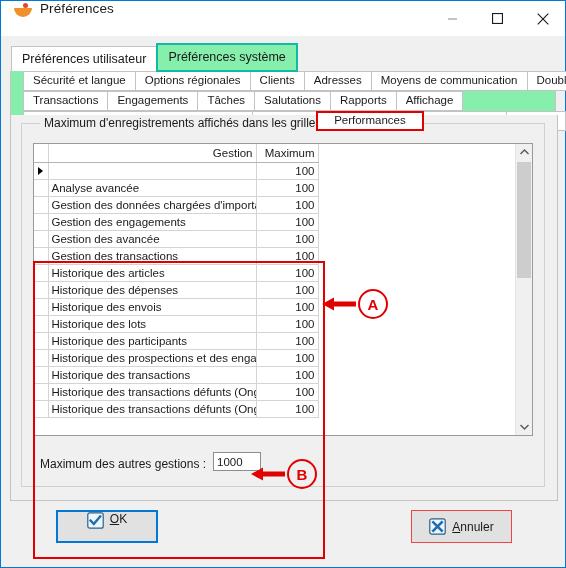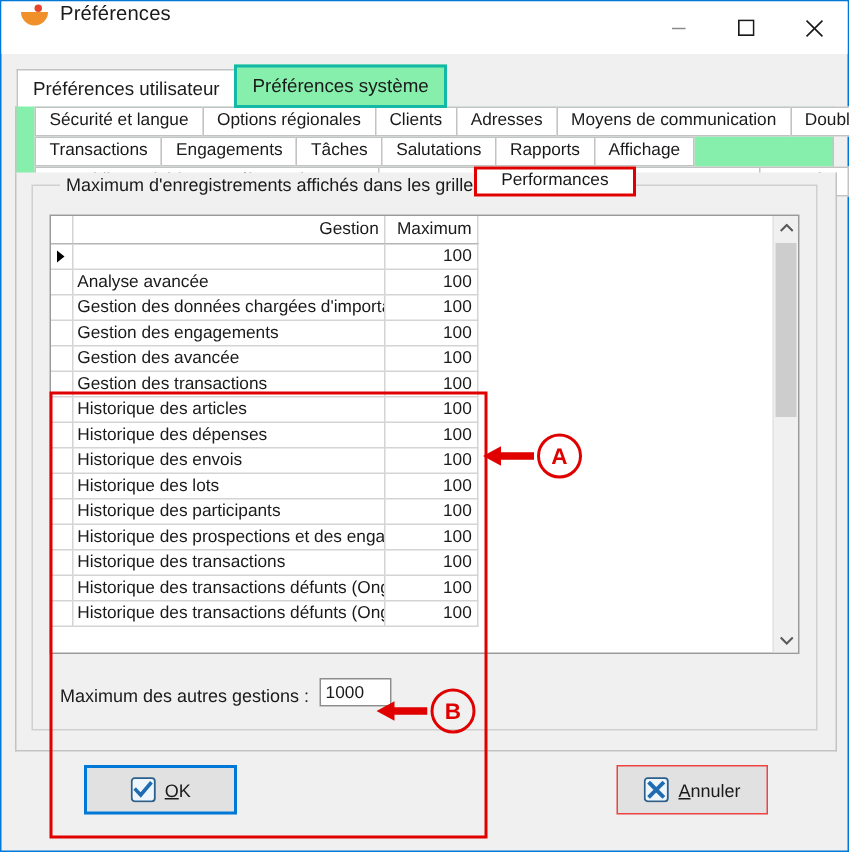--- a/index.html
+++ b/index.html
@@ -291,21 +291,21 @@
   #btn-ok {
     position: absolute;
     left: 55px;
     top: 509px;
     width: 102px;
     height: 33px;
     box-sizing: border-box;
     border: 2px solid #0078d7;
     background: #e1e1e1;
     display: flex;
-    align-items: center;
+    align-items: flex-start;
     justify-content: center;
   }
   #btn-cancel {
     position: absolute;
     left: 410px;
     top: 509px;
     width: 101px;
     height: 33px;
     box-sizing: border-box;
     border: 1px solid #ef4444;

